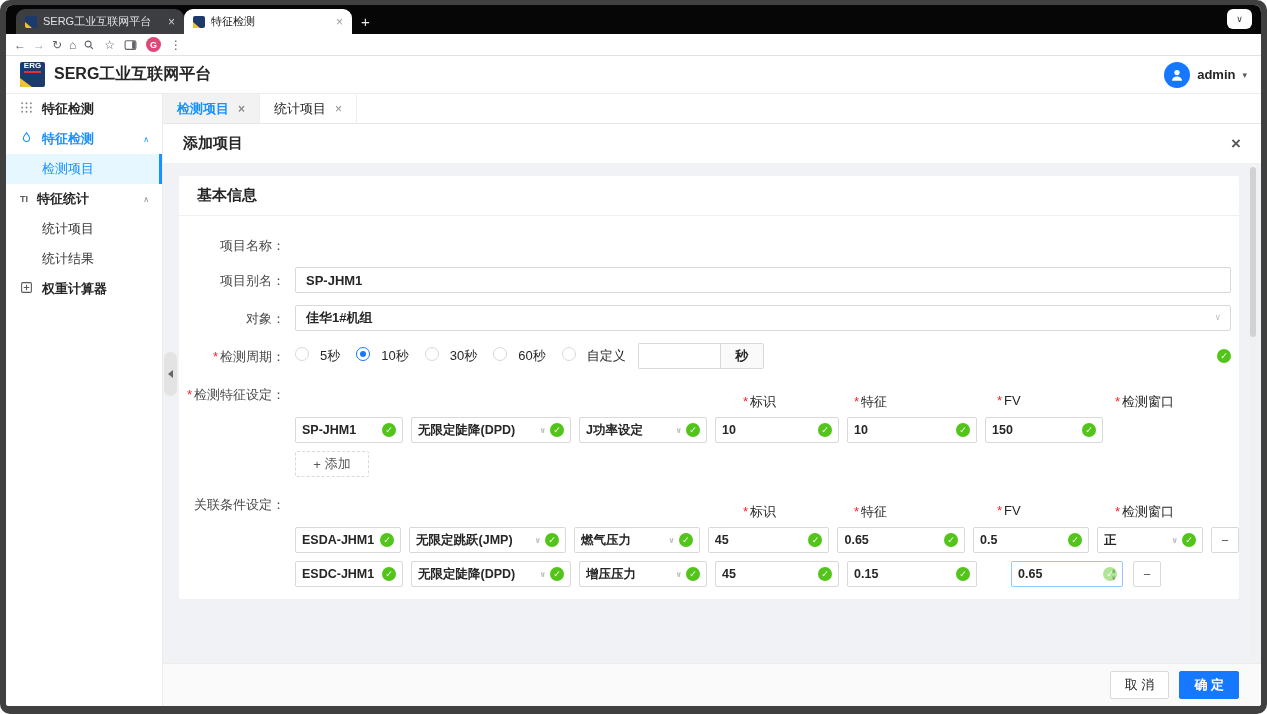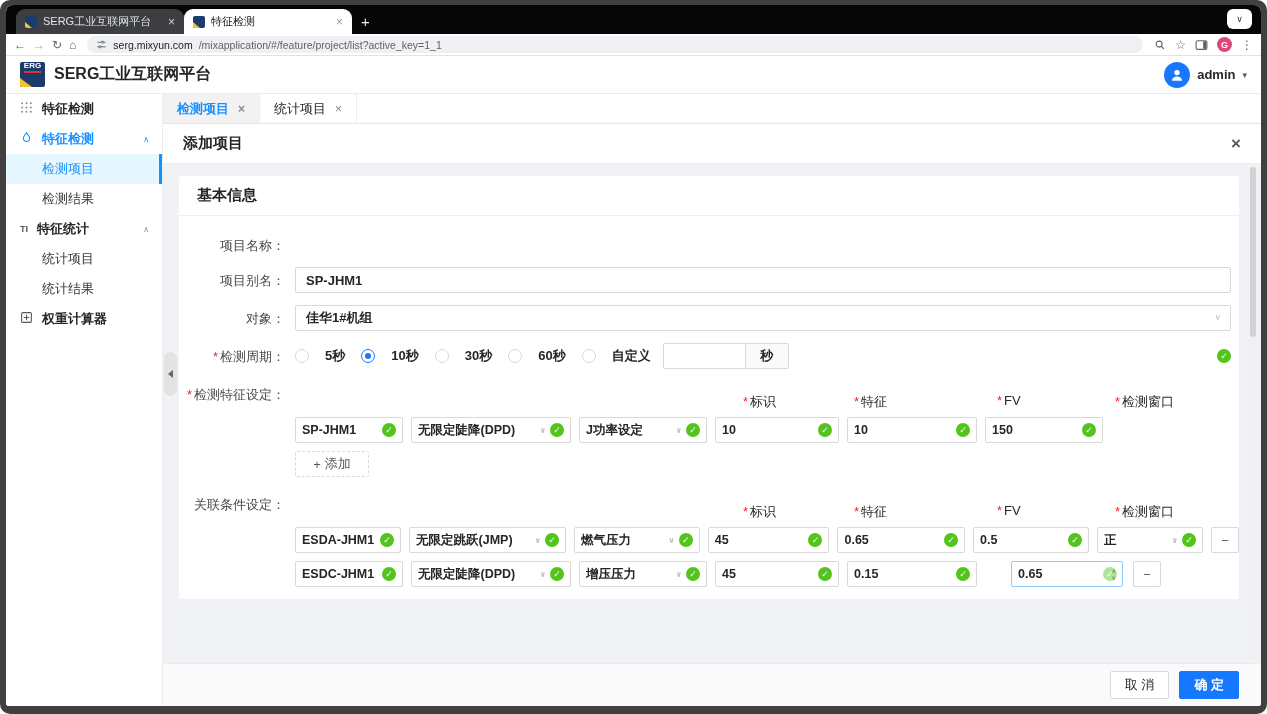--- a/index.html
+++ b/index.html
@@ -72,21 +72,21 @@
   .frow { display:flex; align-items:flex-start; margin-bottom:12px; }
   .flabel { width:116px; flex:none; text-align:right; padding-right:10px; font-size:13px; color:#4a4a4a; padding-top:5px; white-space:nowrap; }
   .req { color:#f5222d; margin-right:2px; }
   .fctrl { flex:1; margin-right:8px; min-width:0; }
 
   .tinput { width:100%; height:26px; border:1px solid #d9d9d9; border-radius:2px; padding:0 10px; font-size:13px; font-weight:700; color:#262626; font-family:inherit; outline:none; background:#fff; }
   .selwrap { position:relative; }
   .selwrap .sarrow { position:absolute; right:10px; top:7px; font-size:9px; color:#bfbfbf; }
 
   .radiorow { display:flex; align-items:center; height:26px; gap:16px; }
-  .radio { display:flex; align-items:center; gap:16px; font-size:13px; font-weight:700; color:#262626; }
+  .radio { display:flex; gap:11px; font-size:13px; font-weight:400; color:#262626; }
   .rdot { width:14px; height:14px; border-radius:50%; border:1px solid #d9d9d9; background:#fff; position:relative; flex:none; }
   .rdot.on { border-color:#1677ff; }
   .rdot.on::after { content:""; position:absolute; left:3px; top:3px; width:6px; height:6px; border-radius:50%; background:#1677ff; }
   .custom-in { width:82px; height:26px; border:1px solid #d9d9d9; border-right:none; border-radius:2px 0 0 2px; padding:0 8px; font-size:13px; font-family:inherit; outline:none; }
   .custom-addon { width:44px; height:26px; border:1px solid #d9d9d9; border-radius:0 2px 2px 0; background:#fafafa; display:flex; align-items:center; justify-content:center; font-size:13px; font-weight:700; color:#262626; }
   .okic { width:14px; height:14px; border-radius:50%; background:#52c41a; color:#fff; font-size:9px; line-height:14px; text-align:center; flex:none; }
   .rowok { margin-left:auto; }
 
   .tarea { width:100%; height:72px; border:1px solid #91caff; border-radius:2px; padding:5px 10px; font-size:13px; font-weight:700; color:#262626; font-family:inherit; resize:none; outline:none; }
 
@@ -138,31 +138,20 @@
     </div>
     <span class="newtab-btn">+</span>
     <span class="tabsearch-btn">∨</span>
   </div>
 
   <div class="addrbar">
     <span class="navic">←</span>
     <span class="navic dim">→</span>
     <span class="navic">↻</span>
     <span class="navic">⌂</span>
-    <div class="urlpill">
-      <span class="tune-ic">
-        <svg width="11" height="11" viewBox="0 0 24 24">
-              <path d="M3 7h10M17 7h4M3 17h4M11 17h10" stroke="#5f6368" stroke-width="2" fill="none"></path>
-              <circle cx="14.5" cy="7" r="2.4" fill="none" stroke="#5f6368" stroke-width="2"></circle>
-              <circle cx="8.5" cy="17" r="2.4" fill="none" stroke="#5f6368" stroke-width="2"></circle>
-            </svg>
-      </span>
-      <span class="url-domain">serg.mixyun.com</span>
-          <span class="url-path">/mixapplication/#/feature/project/list?active_key=1_1</span>
-    </div>
     <div class="right-ics">
       <span class="mag-ic">
         <svg width="12" height="12" viewBox="0 0 20 20">
               <circle cx="8.5" cy="8.5" r="5" fill="none" stroke="#5f6368" stroke-width="1.8"></circle>
               <path d="M12.5 12.5l4 4" stroke="#5f6368" stroke-width="1.8"></path>
             </svg>
       </span>
       <span class="navic">☆</span>
       <span class="panel-ic">
         <svg width="13" height="12" viewBox="0 0 24 22">
@@ -217,23 +206,20 @@
         <span>
           <svg width="13" height="13" viewBox="0 0 24 24">
                 <path d="M12 3.2c3 3.8 5.8 7.2 5.8 10.4a5.8 5.8 0 0 1-11.6 0C6.2 10.4 9 7 12 3.2z" fill="none" stroke="#1890ff" stroke-width="2"></path>
               </svg>
         </span>
         <span class="lbl">特征检测</span>
         <span class="chev">∧</span>
       </div>
       <div class="srow item sel">
         <span>检测项目</span>
-      </div>
-      <div class="srow item">
-        <span>检测结果</span>
       </div>
       <div class="srow grp">
         <span class="tiic">TI</span>
         <span class="lbl">特征统计</span>
         <span class="chev">∧</span>
       </div>
       <div class="srow item">
         <span>统计项目</span>
       </div>
       <div class="srow item">

